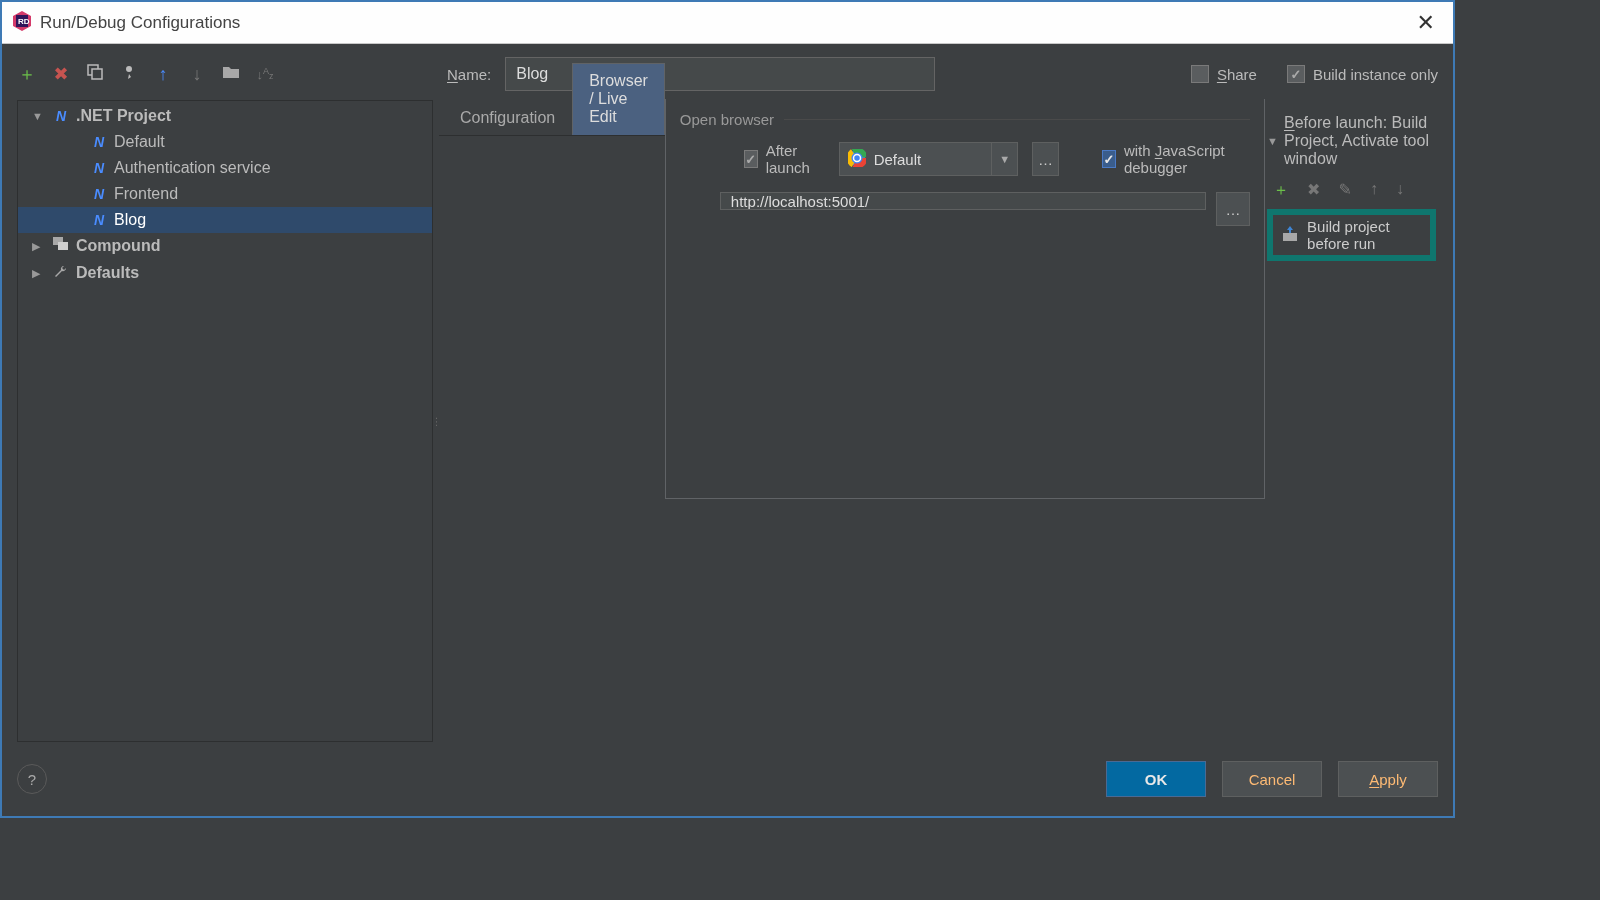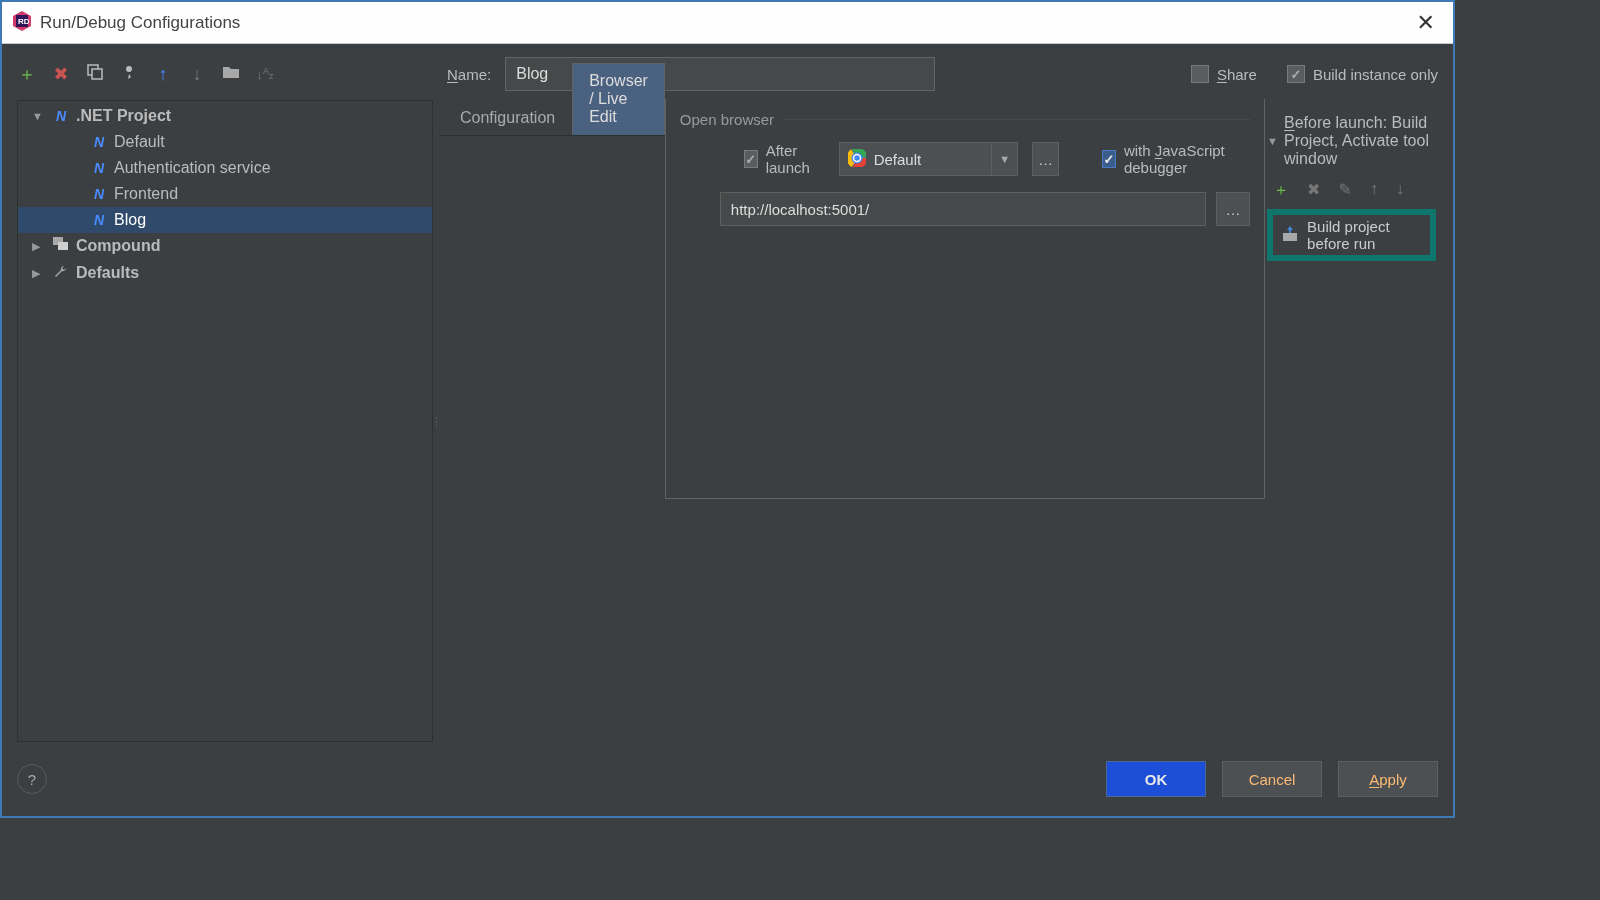--- a/index.html
+++ b/index.html
@@ -191,21 +191,21 @@
   border:1px solid #5e6060;
   display:flex; align-items:center; justify-content:center;
   color:#ccc;
   cursor:pointer;
 }
 .textfield {
   background:#45494a;
   border:1px solid #5e6060;
   color:#ddd;
   padding:4px 10px;
-  height:34px;
+  height:18px;
   font-size:15px;
 }
 .url-row { display:flex; gap:10px; margin-left:40px; }
 .url-row .textfield { flex:1; }
 
 .before-launch { margin-top: 14px; padding: 0 2px;}
 .bl-header { display:flex; align-items:center; gap:6px; color:#bbb; font-size:16px; cursor:pointer;}
 .bl-toolbar { display:flex; gap:18px; margin:12px 0 8px 6px; }
 .bl-toolbar .icon { cursor:pointer; font-size:16px; }
 .bl-list {
@@ -238,21 +238,21 @@
 .btn {
   min-width:100px;
   height:36px;
   background:#4c5052;
   border:1px solid #5e6060;
   color:#fdba74;
   font-size:15px;
   cursor:pointer;
   padding:0 18px;
 }
-.btn.primary { background:#1d4ed8; border-color:#4a6a94; font-weight:600; color:#e8e8e8;}
+.btn.primary { background:#0369a1; border-color:#4a6a94; font-weight:600; color:#e8e8e8;}
 .underline { text-decoration: underline; text-decoration-thickness:1px; text-underline-offset:2px;}
 .dim { color:#777; }
 
 .dotnet-icon {
   font-weight:700;
   font-style:italic;
   color:#4a8cff;
   font-size:14px;
 }
 </style>

